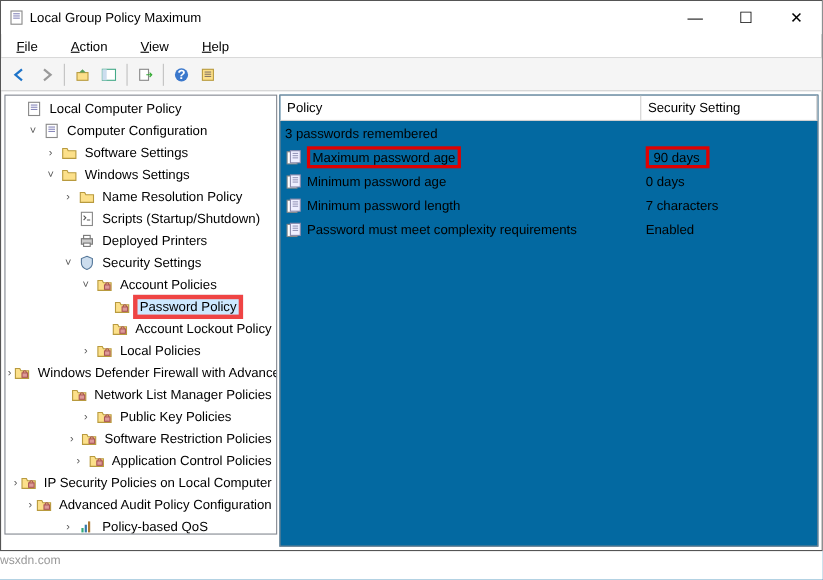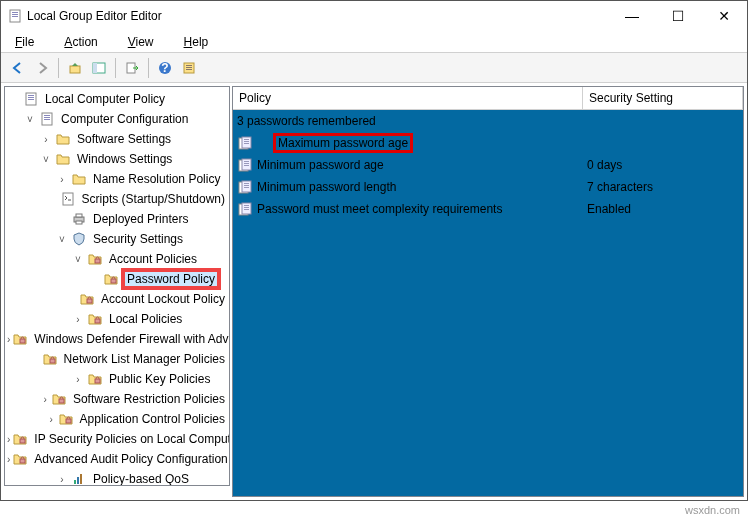--- a/index.html
+++ b/index.html
@@ -9,56 +9,56 @@
 .titlebar .title { flex: 1; padding-left: 4px; }
 .winbtns { display: flex; height: 100%; }
 .winbtns div { width: 46px; display: flex; align-items: center; justify-content: center; font-size: 14px; font-family: sans-serif; }
 .menubar { height: 22px; display: flex; align-items: center; padding-left: 6px; gap: 14px; border-bottom: 1px solid #d0d0d0; }
 .menubar span { padding: 3px 8px; }
 .menubar span u { text-decoration: underline; }
 .toolbar { height: 30px; display: flex; align-items: center; padding-left: 6px; gap: 2px; border-bottom: 1px solid #d0d0d0; background: #f5f5f5; }
 .tbtn { width: 22px; height: 22px; display: flex; align-items: center; justify-content: center; border: 1px solid transparent; }
 .sep { width: 1px; height: 20px; background: #c0c0c0; margin: 0 3px; }
 .body { flex: 1; display: flex; min-height: 0; }
-.tree { width: 226px; border: 1px solid #828790; margin: 3px 1px 14px 3px; overflow: hidden; background: #fff; padding-top: 2px; }
+.tree { width: 248px; border: 1px solid #828790; margin: 3px 1px 14px 3px; overflow: hidden; background: #fff; padding-top: 2px; }
 .list { flex: 1; border: 1px solid #828790; margin: 3px 3px 3px 1px; background: #0369a1; display: flex; flex-direction: column; }
 .cols { display: flex; border-bottom: 1px solid #d0d0d0; background: #fff; }
 .col { padding: 4px 6px; border-right: 1px solid #d0d0d0; }
 .col.p { flex: 1; }
 .col.s { width: 160px; }
 .rows { flex: 1; }
 .row { display: flex; align-items: center; height: 22px; }
 .row .pn { flex: 1; display: flex; align-items: center; padding-left: 4px; gap: 4px; }
 .row .ss { width: 160px; padding-left: 4px; }
 .hl { border: 3px solid #e00000; }
-.hl-label { margin-left: 16px; padding: 0 2px; }
+.hl-label { margin-left: 0; padding: 0 2px; }
 .hl-setting { padding: 0 6px 0 4px; }
 .tree-row { display: flex; align-items: center; height: 20px; white-space: nowrap; cursor: default; gap: 2px; }
 .tree-row.sel .label { background: #cce8ff; border: 4px solid #ef4444; padding: 0 2px; }
 .tree-row .label { padding: 0 3px; border: 1px solid transparent; }
 .tw { width: 14px; text-align: center; color: #555; font-size: 10px; }
 .indent { display: inline-block; }
 .ico { width: 16px; height: 16px; display: inline-flex; align-items: center; justify-content: center; }
 svg { display: block; }
-.footer { height: 20px; font-size: 11px; color: #999; text-align: right; padding-right: 8px; padding-top: 3px; }
+.footer { height: 20px; font-size: 11px; color: #999; text-align: left; padding-right: 8px; padding-top: 3px; }
 </style>
 </head>
 <body>
 
 <div class="window">
   <div class="titlebar">
     <span class="ico">
       <svg width="16" height="16">
           <rect x="3" y="2" width="10" height="12" fill="#fff" stroke="#888"></rect>
           <rect x="5" y="4" width="6" height="1" fill="#88b"></rect>
           <rect x="5" y="6" width="6" height="1" fill="#88b"></rect>
           <rect x="5" y="8" width="6" height="1" fill="#88b"></rect>
         </svg>
     </span>
-    <span class="title">Local Group Editor Editor</span>
+    <span class="title">Local Group Policy Maximum</span>
     <div class="winbtns">
       <div>—</div>
       <div>☐</div>
       <div>✕</div>
     </div>
   </div>
 
   <div class="menubar">
     <span><u>F</u>ile</span>
     <span><u>A</u>ction</span>
@@ -375,20 +375,21 @@
                 <svg width="16" height="16">
                   <rect x="2" y="3" width="9" height="11" fill="#fff" stroke="#888"></rect>
                   <rect x="5" y="2" width="9" height="11" fill="#eef" stroke="#88a"></rect>
                   <rect x="7" y="4" width="5" height="1" fill="#99b"></rect>
                   <rect x="7" y="6" width="5" height="1" fill="#99b"></rect>
                   <rect x="7" y="8" width="5" height="1" fill="#99b"></rect>
                 </svg>
               </span>
               <span class="hl hl-label">Maximum password age</span>
             </div>
+            <div class="ss"><span class="hl hl-setting">90 days</span></div>
           </div>
           <div class="row">
             <div class="pn">
               <span class="ico">
                 <svg width="16" height="16">
                   <rect x="2" y="3" width="9" height="11" fill="#fff" stroke="#888"></rect>
                   <rect x="5" y="2" width="9" height="11" fill="#eef" stroke="#88a"></rect>
                   <rect x="7" y="4" width="5" height="1" fill="#99b"></rect>
                   <rect x="7" y="6" width="5" height="1" fill="#99b"></rect>
                   <rect x="7" y="8" width="5" height="1" fill="#99b"></rect>

